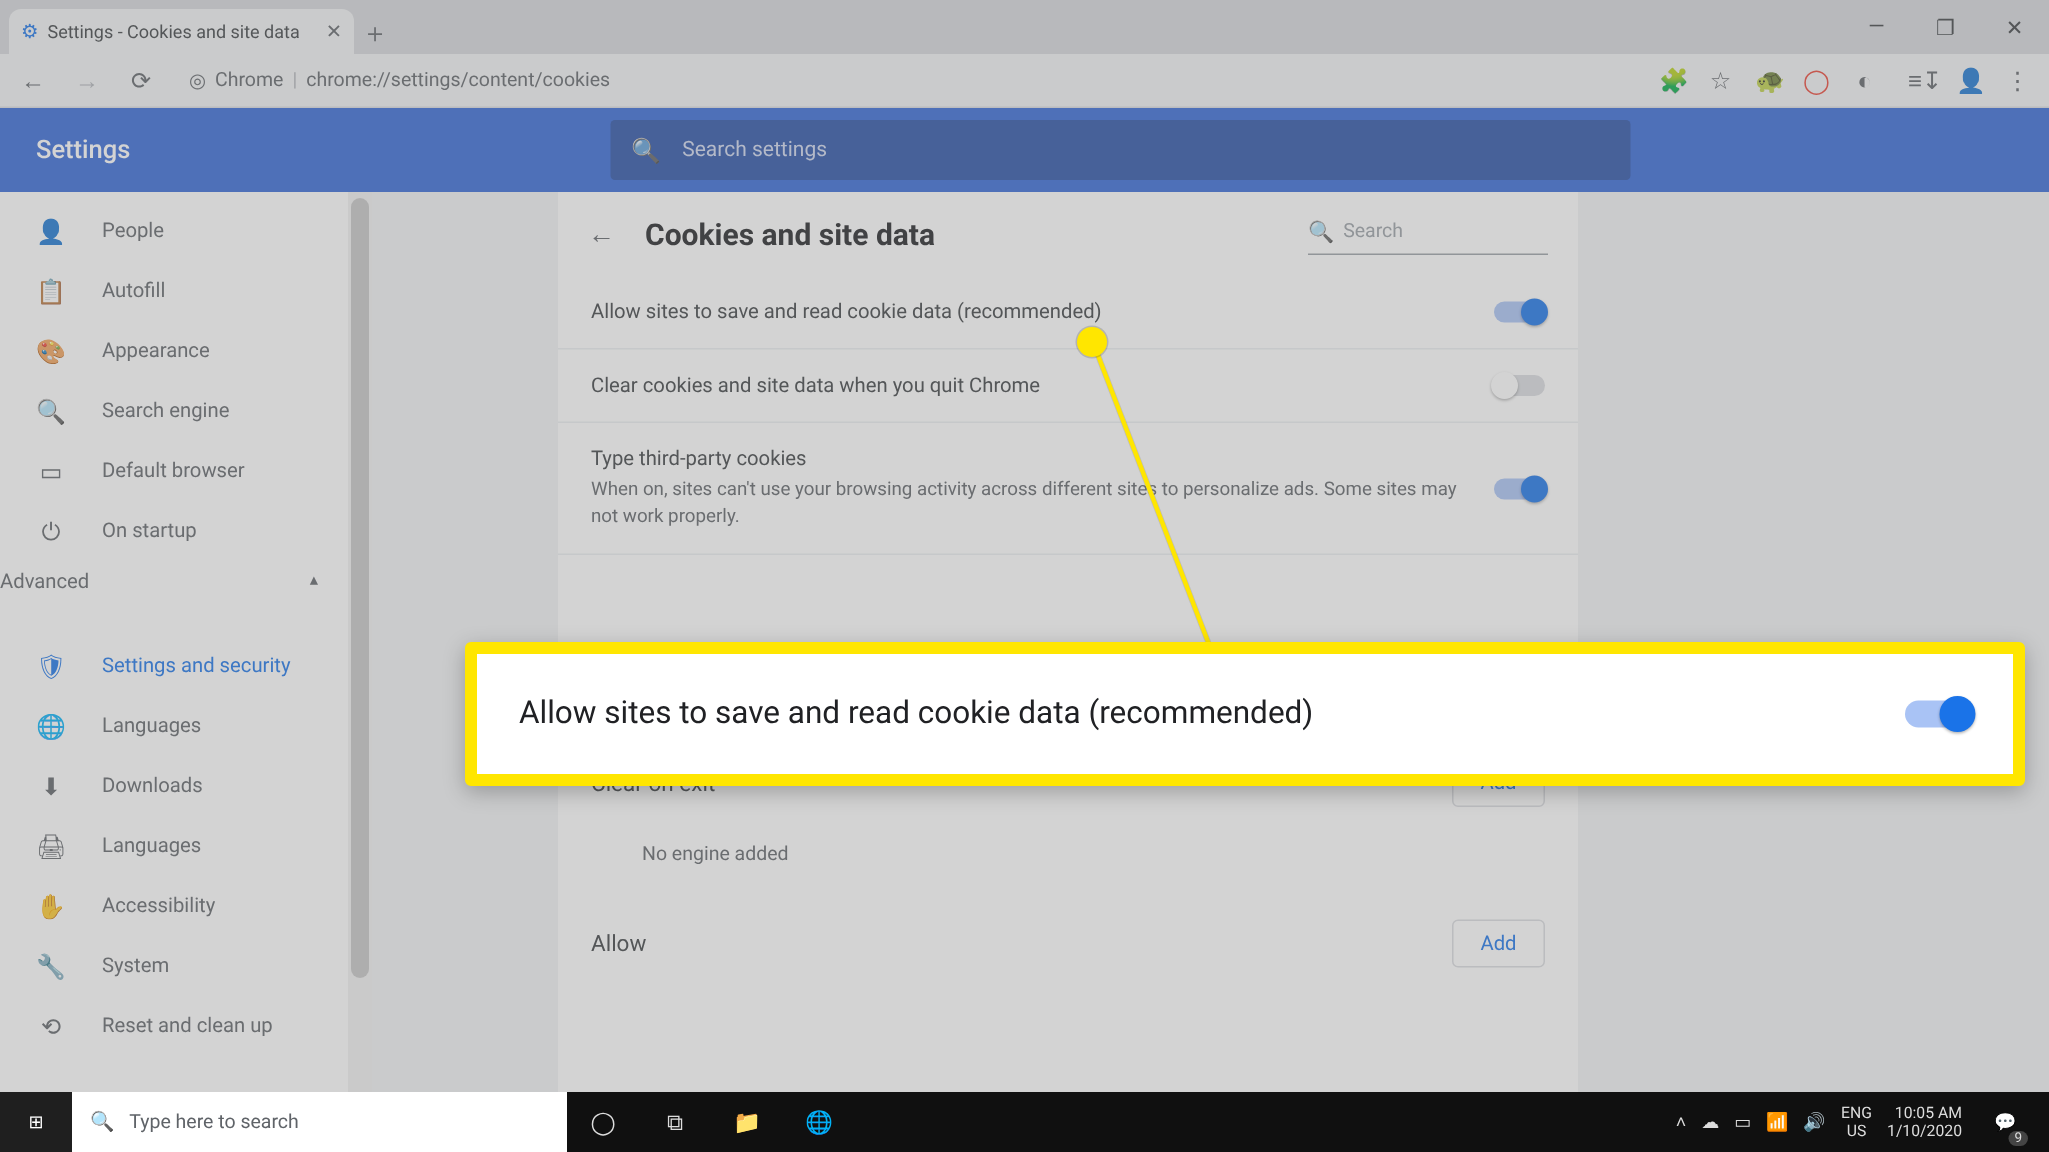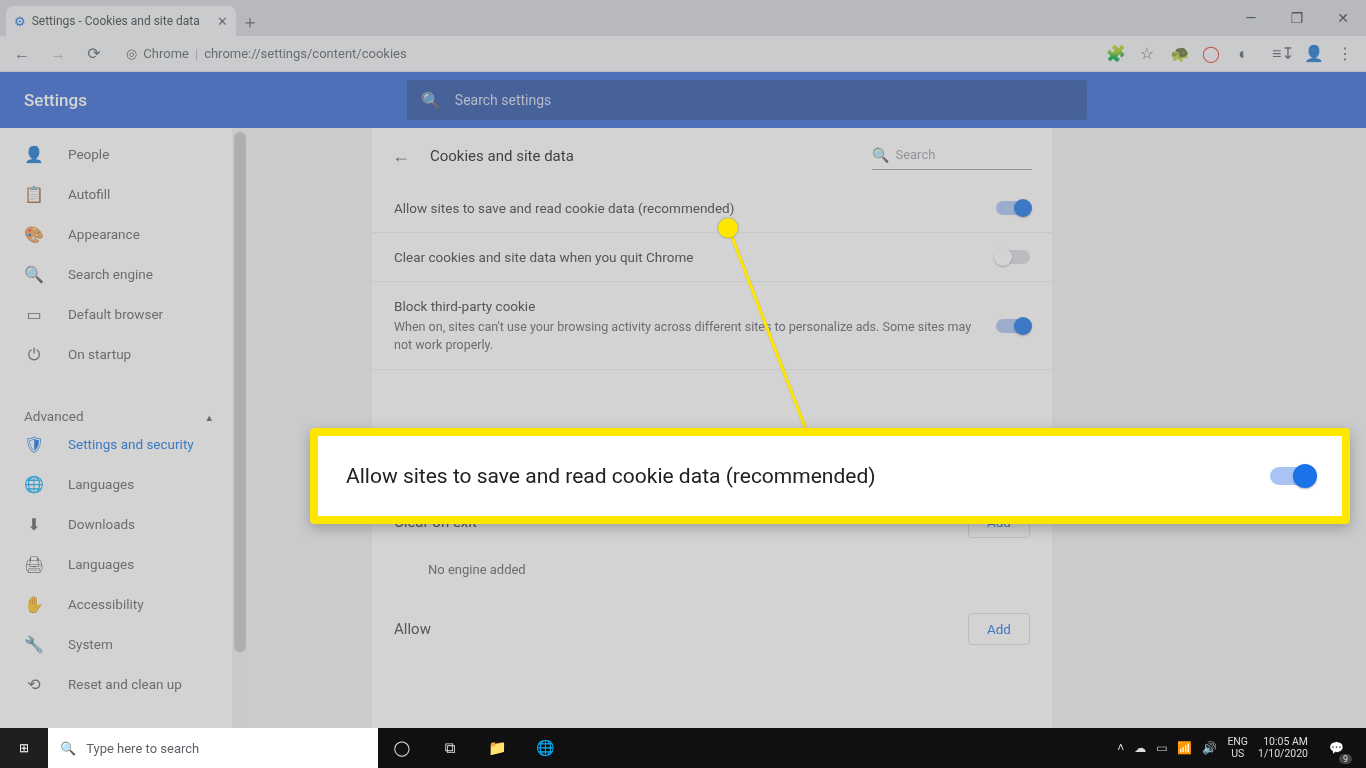--- a/index.html
+++ b/index.html
@@ -37,29 +37,29 @@
 
 .main { position:absolute; top:128px; left:0; right:0; bottom:40px; display:flex; }
 
 
 .sidebar { width:248px; padding-top:6px; background:#fff; position:relative; overflow:hidden; }
 .sidebar .scroll { position:absolute; right:0; top:0; width:16px; height:100%; background:#f1f1f1; }
 .sidebar .scroll .thumb { position:absolute; left:2px; right:2px; top:4px; height:520px; background:#c7c7c7; border-radius:6px; }
 .sb-item { display:flex; align-items:center; height:40px; padding-left:24px; gap:24px; color:#5f6368; font-size:13.5px; cursor:pointer; }
 .sb-item.active { color:#1a73e8; }
 .sb-item .ic { width:20px; text-align:center; font-size:16px; }
-.sb-advanced { display:flex; align-items:flex-end; height:44px; padding-left:24px; padding-right:36px; color:#5f6368; font-size:13.5px; cursor:pointer; justify-content:space-between; margin-top:6px; }
+.sb-advanced { display:flex; align-items:flex-start; height:44px; padding-right:36px; color:#5f6368; font-size:13.5px; cursor:pointer; justify-content:space-between; margin-top:6px; }
 .sb-advanced .chev { font-size:11px; }
 
 
 .content-col { flex:1; background:#f1f3f4; display:flex; justify-content:flex-start; padding-left:124px; }
 .panel { width:680px; background:#fff; position:relative; }
 .panel-head { height:56px; display:flex; align-items:center; padding:0 20px; gap:20px; }
 .panel-head .back { color:#5f6368; font-size:18px; cursor:pointer; }
-.panel-head .ptitle { font-size:15px; font-weight:400; color:#202124; }
+.panel-head .ptitle { font-size:20px; font-weight:700; color:#202124; }
 .panel-search { margin-left:auto; display:flex; align-items:center; gap:6px; color:#5f6368; border-bottom:1px solid #9aa0a6; width:160px; height:28px; font-size:13px; padding-bottom:2px; }
 .panel-search .mag { font-size:14px; }
 
 .row { padding:16px 22px; border-bottom:1px solid #eceff1; display:flex; align-items:center; gap:16px; }
 .row:last-child{ border-bottom:none; }
 .row .text { flex:1; }
 .row .label { font-size:13.5px; color:#3c4043; }
 .row .sub { font-size:12.5px; color:#5f6368; margin-top:4px; line-height:1.4; }
 
 .toggle { width:34px; height:14px; border-radius:10px; position:relative; cursor:pointer; }
@@ -234,21 +234,21 @@
         <div class="text">
             <div class="label">Clear cookies and site data when you quit Chrome</div>
           </div>
         <div class="toggle off">
             <div class="knob"></div>
           </div>
       </div>
 
       <div class="row">
         <div class="text">
-          <div class="label">Block third-party cookie</div>
+          <div class="label">Type third-party cookies</div>
           <div class="sub">When on, sites can't use your browsing activity across different sites to personalize ads. Some sites may not work properly.</div>
         </div>
         <div class="toggle on">
             <div class="knob"></div>
           </div>
       </div>
 
 
       <div style="height:118px"></div>
 

